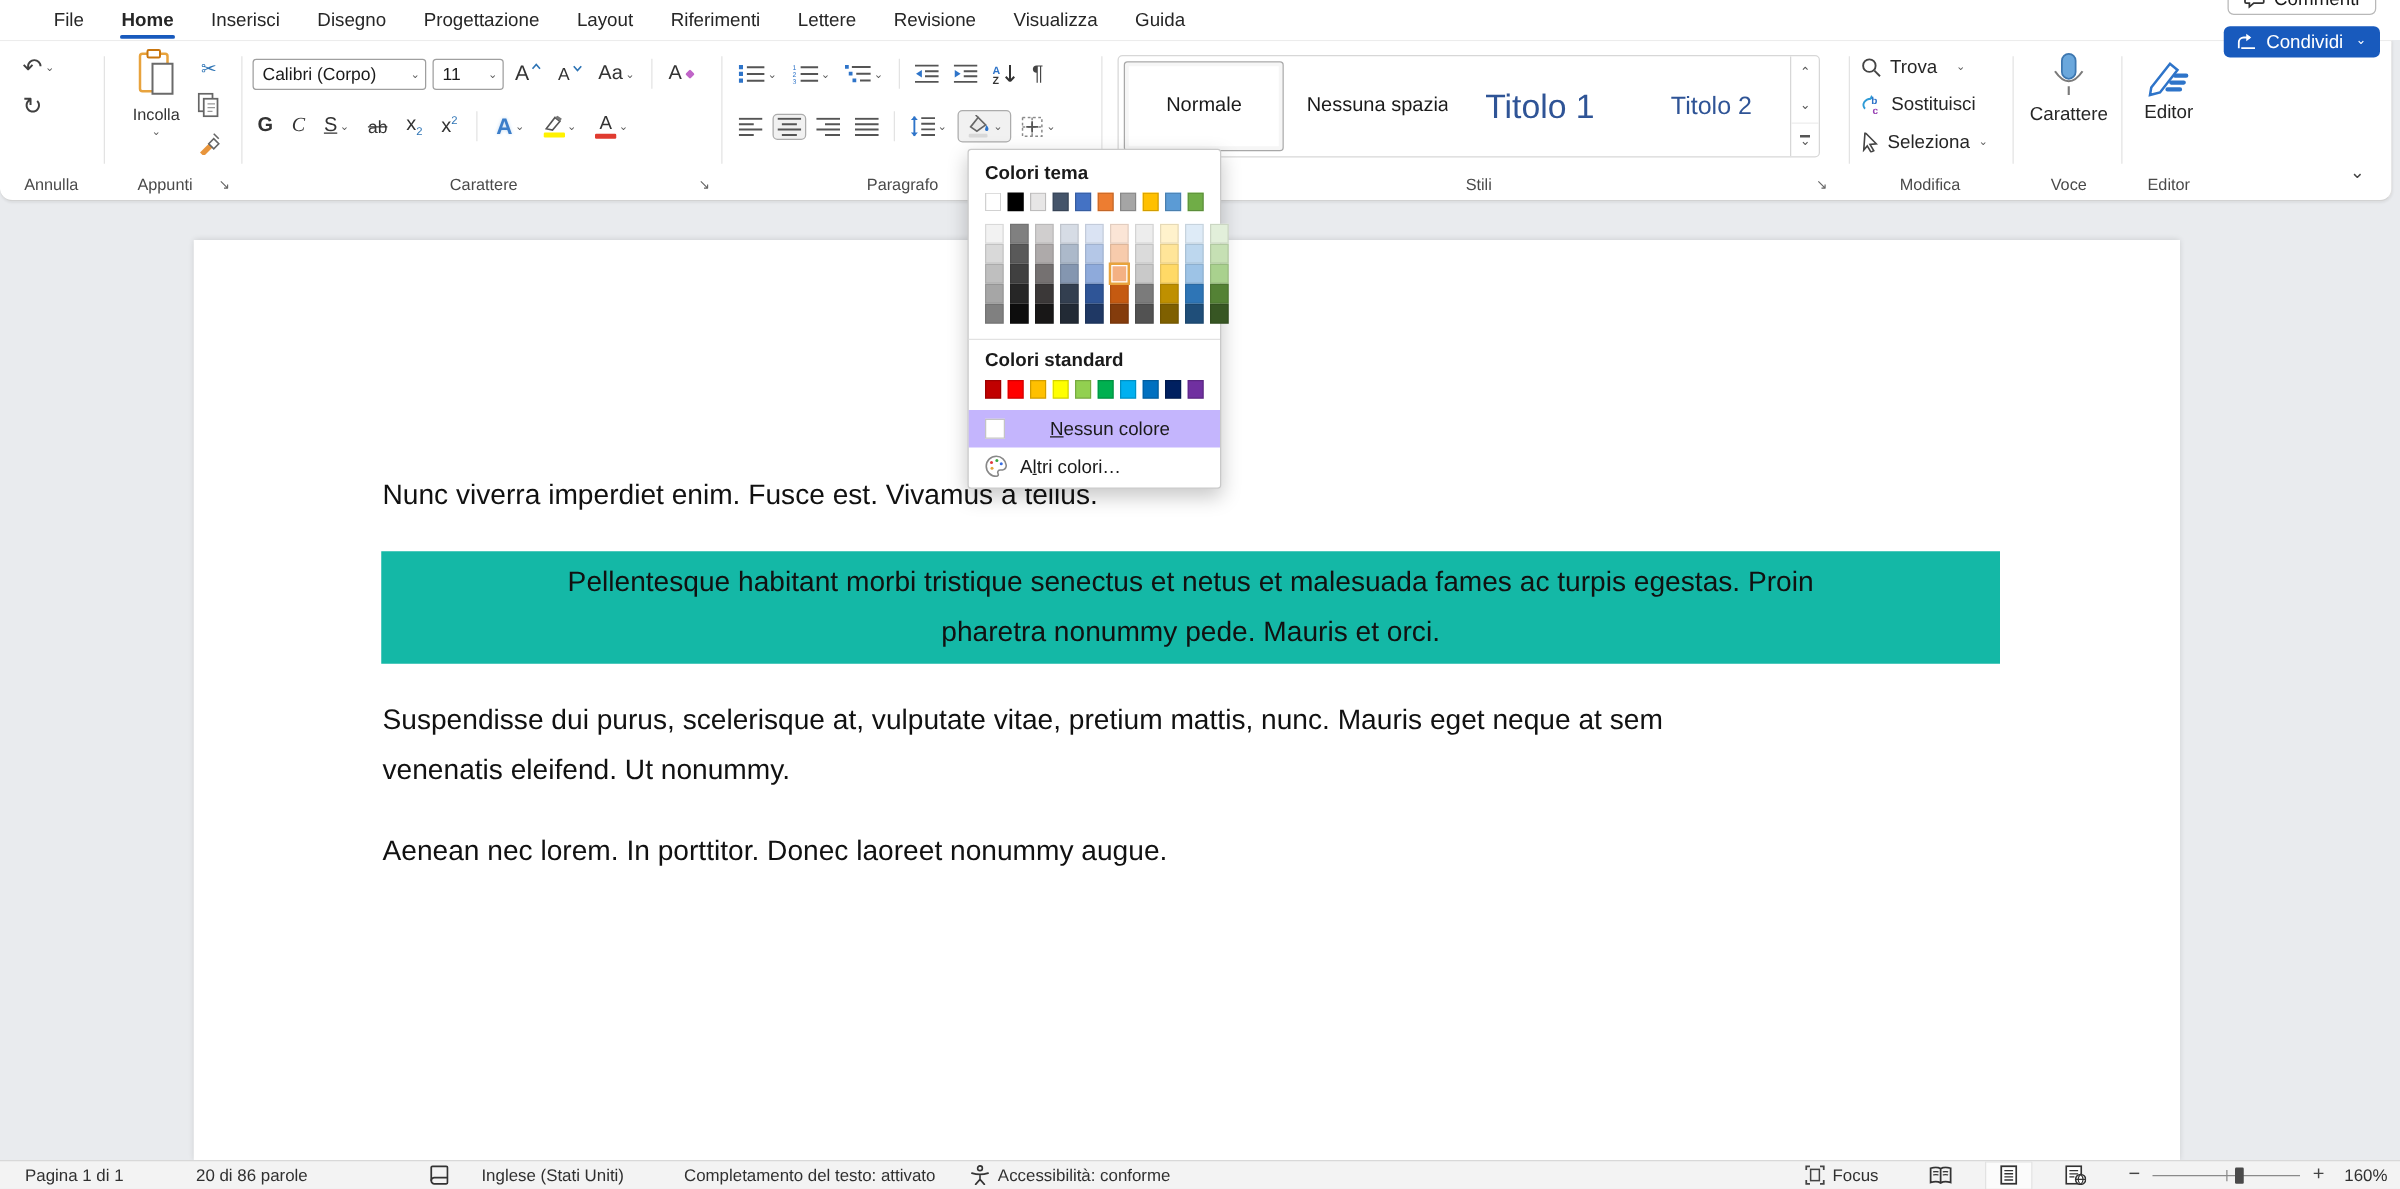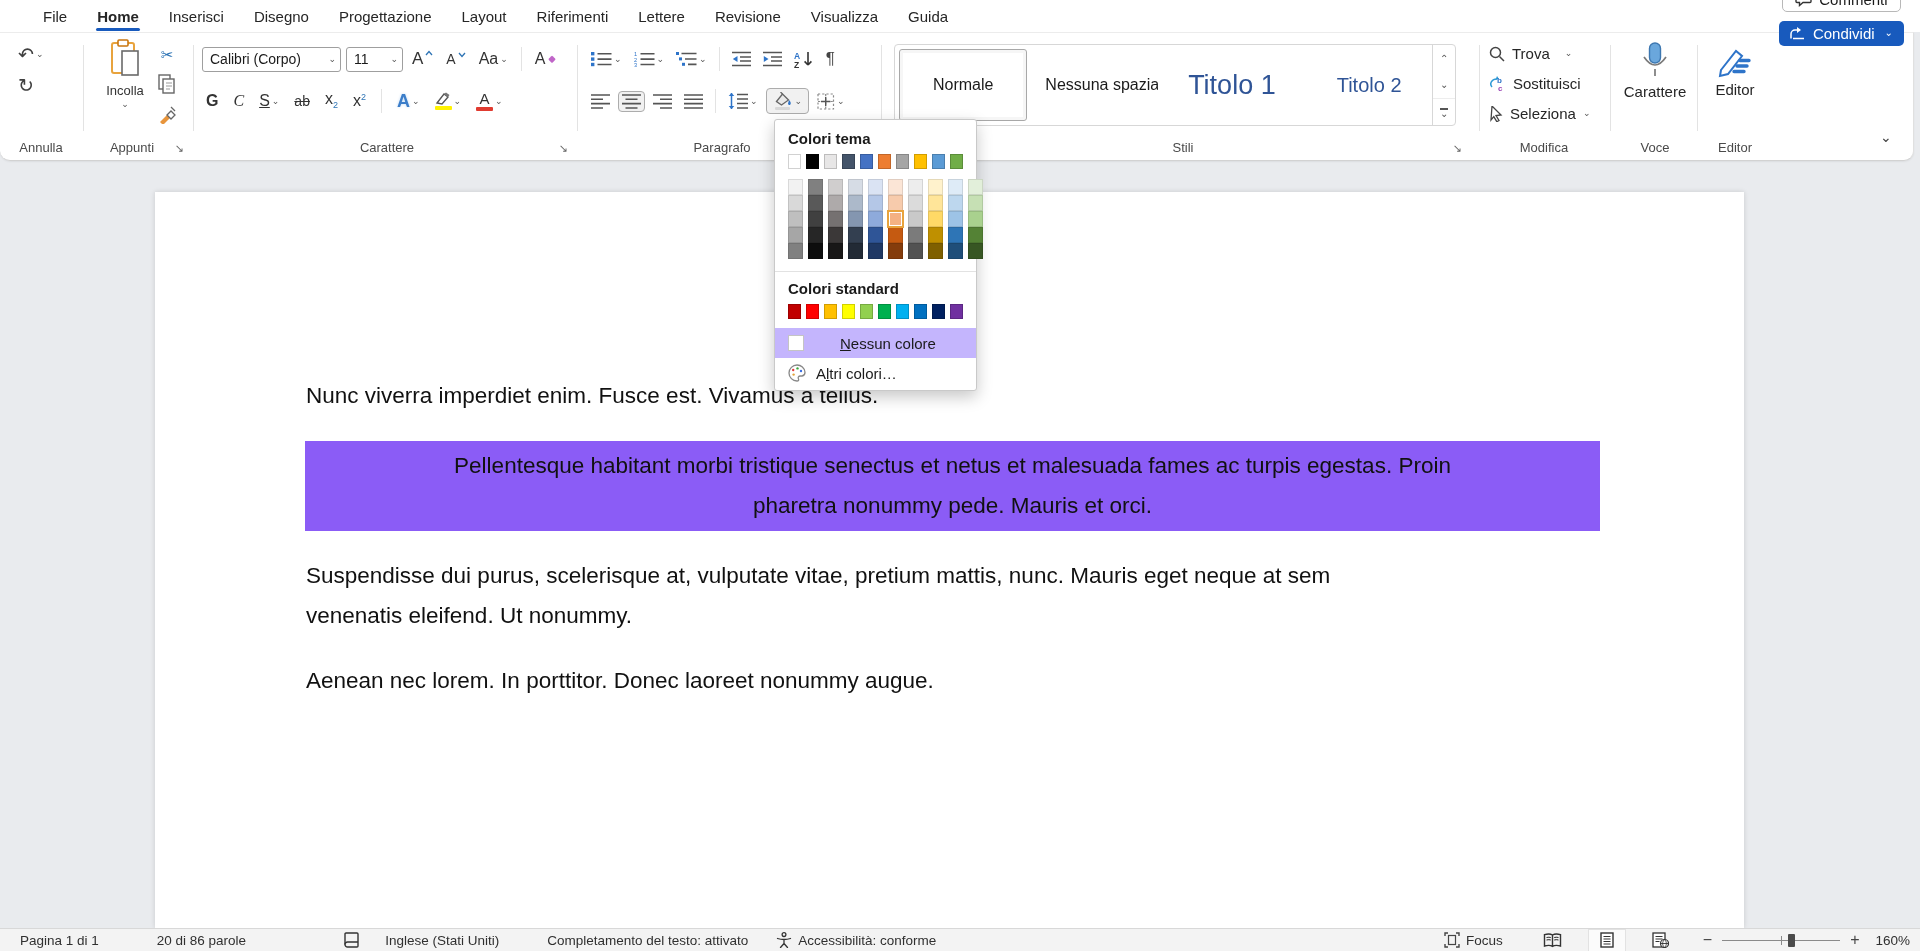--- a/index.html
+++ b/index.html
@@ -519,21 +519,21 @@
     <div class="glabel">Editor</div>
   </div>
 
   <span class="collapse-chev">⌄</span>
 </div>
 
 <div class="canvas">
   <div class="page">
     <div class="doc" id="doc-body">
         <div class="para">Nunc viverra imperdiet enim. Fusce est. Vivamus a tellus.</div>
-        <div class="para center shaded" style="background: #8b5cf6;">Pellentesque habitant morbi tristique senectus et netus et malesuada fames ac turpis egestas. Proin<br>pharetra nonummy pede. Mauris et orci.</div>
+        <div class="para center shaded" style="background: #14b8a6;">Pellentesque habitant morbi tristique senectus et netus et malesuada fames ac turpis egestas. Proin<br>pharetra nonummy pede. Mauris et orci.</div>
         <div class="para">Suspendisse dui purus, scelerisque at, vulputate vitae, pretium mattis, nunc. Mauris eget neque at sem<br>venenatis eleifend. Ut nonummy.</div>
         <div class="para">Aenean nec lorem. In porttitor. Donec laoreet nonummy augue.</div>
       </div>
   </div>
 </div>
 
 <div class="color-pop">
   <div class="cp-title">Colori tema</div>
   <div class="cp-row" id="theme-row">
       <div class="sw" style="background: rgb(255, 255, 255);"></div>

